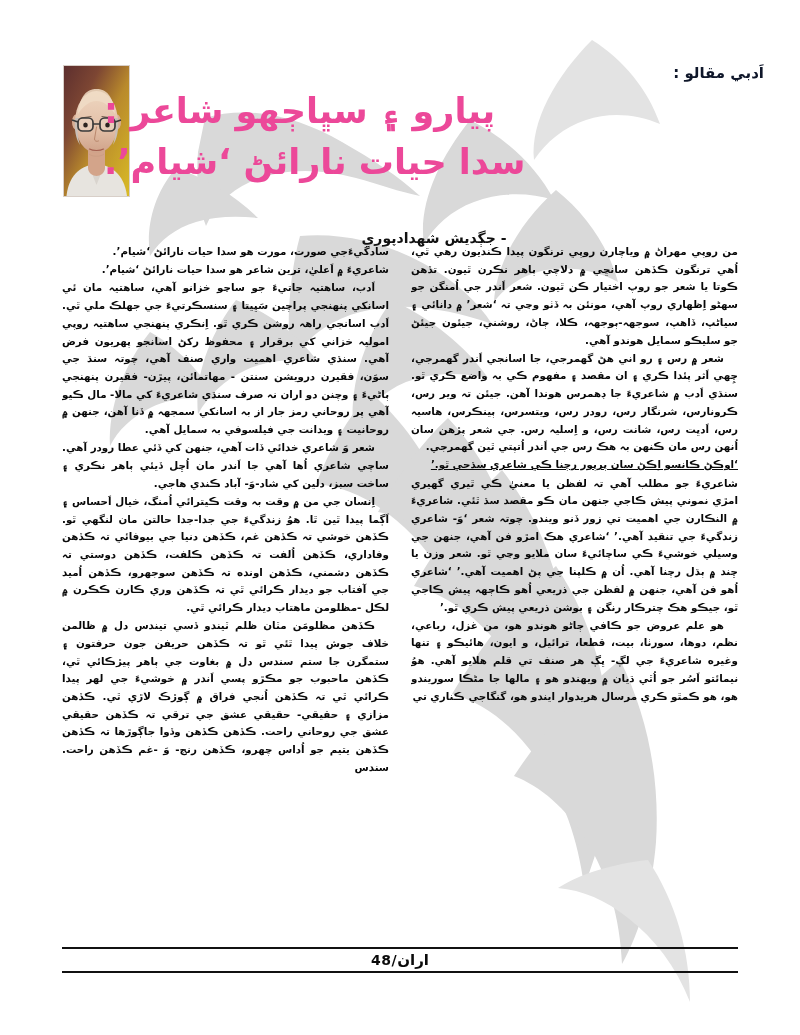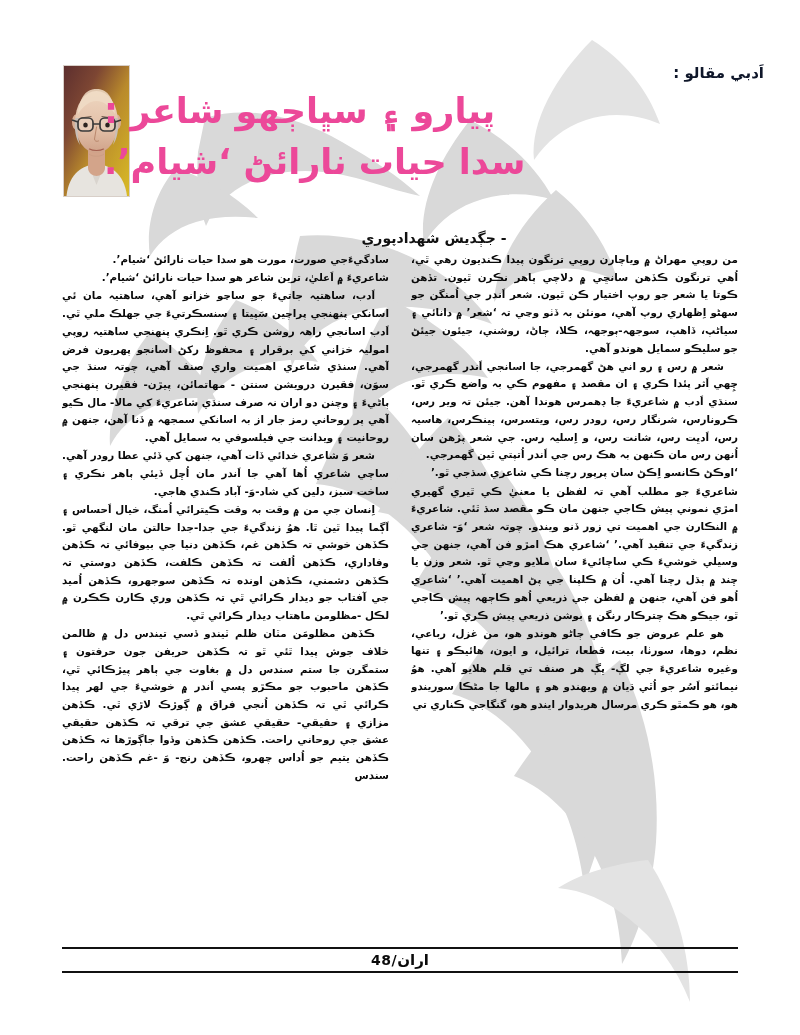--- a/index.html
+++ b/index.html
@@ -99,39 +99,38 @@
   
   .columns {
     position: absolute;
     top: 243px;
     left: 62px;
     right: 62px;
     height: 672px;
     display: flex;
     flex-direction: row-reverse;
     gap: 22px;
-    margin-top: 8px;
   }
   .col {
     flex: 1 1 0;
     direction: rtl;
     text-align: justify;
     text-align-last: right;
     font-size: 10.3px;
     line-height: 1.72;
     color: #080808;
     font-weight: bold;
     overflow: hidden;
   }
   .col p {
     margin: 0 0 0.5px 0;
     text-indent: 14px;
   }
   .col p.noindent { text-indent: 0; }
-  .col p.quote  { text-indent: 0; }
+  .col p.quote  { text-indent: 0; text-decoration: underline; }
 
   
   .footer {
     position: absolute;
     left: 62px;
     right: 62px;
     bottom: 58px;
     height: 30px;
   }
   .rule { height: 2px; background: #111; width: 100%; }

